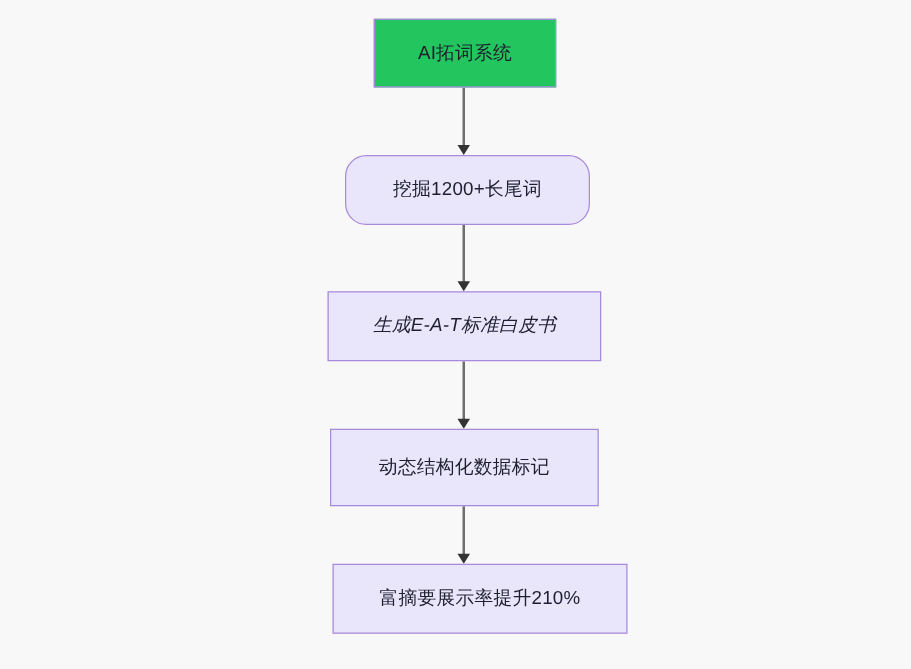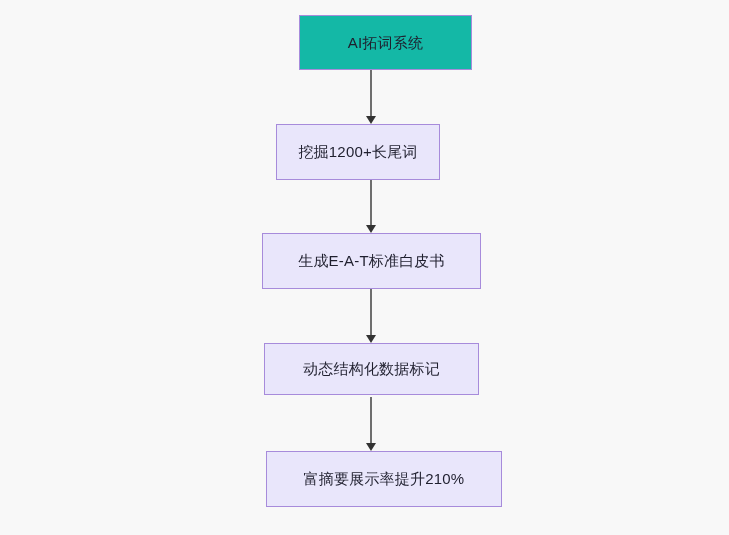--- a/index.html
+++ b/index.html
@@ -75,29 +75,29 @@
   </div>
   <div class="connector" style="left: 365px; top: 289px; height: 54px;">
     <div class="conn-line" style="height: 47px; background: rgb(110, 110, 110);"></div>
     <div class="conn-head" style="border-top-color: rgb(51, 51, 51);"></div>
   </div>
   <div class="connector" style="left: 365px; top: 397px; height: 54px;">
     <div class="conn-line" style="height: 47px; background: rgb(110, 110, 110);"></div>
     <div class="conn-head" style="border-top-color: rgb(51, 51, 51);"></div>
   </div>
 
-  <div class="node" style="left: 299px; top: 15px; width: 173px; height: 55px; background: #14b8a6; border-color: rgb(167, 139, 219); color: rgb(31, 31, 46);">
+  <div class="node" style="left: 299px; top: 15px; width: 146px; height: 55px; background: #22c55e; border-color: rgb(167, 139, 219); color: rgb(31, 31, 46);">
     <span class="node-label">AI拓词系统</span>
   </div>
-  <div class="node" style="left: 276px; top: 124px; width: 164px; height: 56px; background: rgb(233, 230, 251); border-color: rgb(167, 139, 219); color: rgb(31, 31, 46);">
+  <div class="node" style="left: 276px; top: 124px; width: 196px; height: 56px; background: rgb(233, 230, 251); border-color: rgb(167, 139, 219); color: rgb(31, 31, 46); border-radius: 17px;">
     <span class="node-label">挖掘1200+长尾词</span>
   </div>
-  <div class="node" style="left: 262px; top: 233px; width: 219px; height: 56px; background: rgb(233, 230, 251); border-color: rgb(167, 139, 219); color: rgb(31, 31, 46);">
+  <div class="node" style="left: 262px; top: 233px; width: 219px; height: 56px; background: rgb(233, 230, 251); border-color: rgb(167, 139, 219); color: rgb(31, 31, 46); font-style: italic;">
     <span class="node-label">生成E-A-T标准白皮书</span>
   </div>
-  <div class="node" style="left: 264px; top: 343px; width: 215px; height: 52px; background: rgb(233, 230, 251); border-color: rgb(167, 139, 219); color: rgb(31, 31, 46);">
+  <div class="node" style="left: 264px; top: 343px; width: 215px; height: 62px; background: rgb(233, 230, 251); border-color: rgb(167, 139, 219); color: rgb(31, 31, 46);">
     <span class="node-label">动态结构化数据标记</span>
   </div>
   <div class="node" style="left: 266px; top: 451px; width: 236px; height: 56px; background: rgb(233, 230, 251); border-color: rgb(167, 139, 219); color: rgb(31, 31, 46);">
     <span class="node-label">富摘要展示率提升210%</span>
   </div>
 
 </div>
 
 </body></html>

